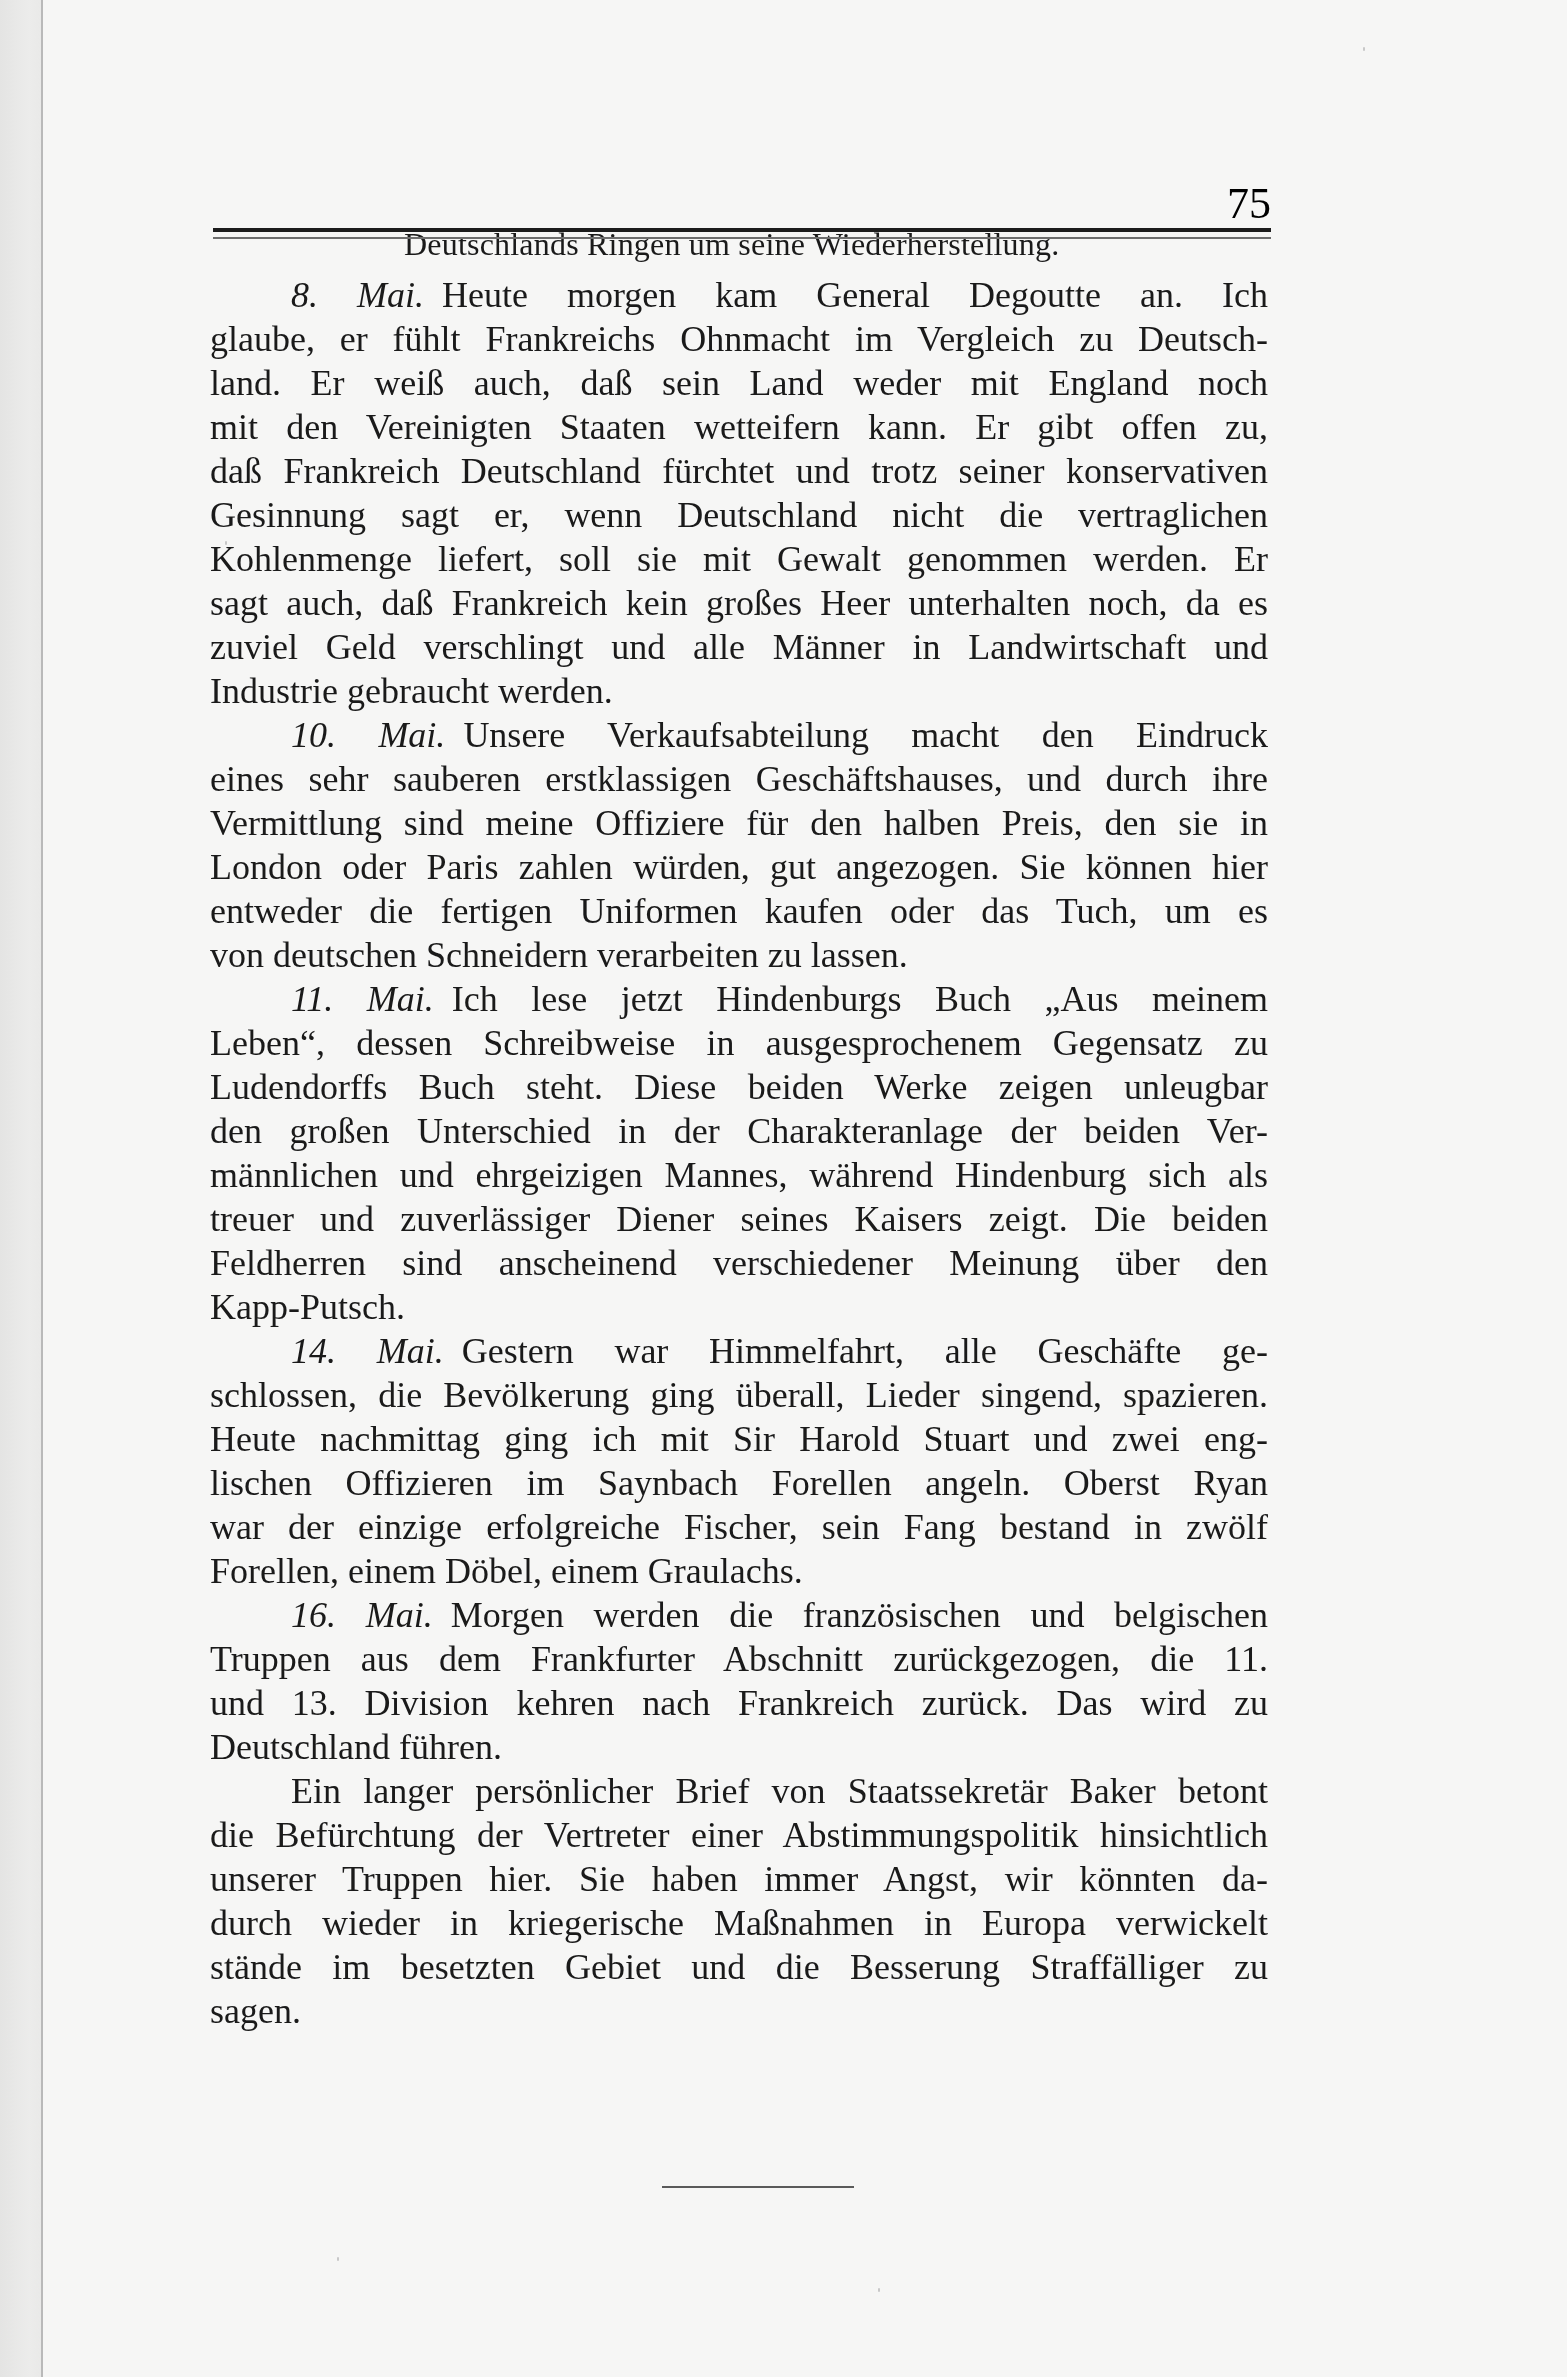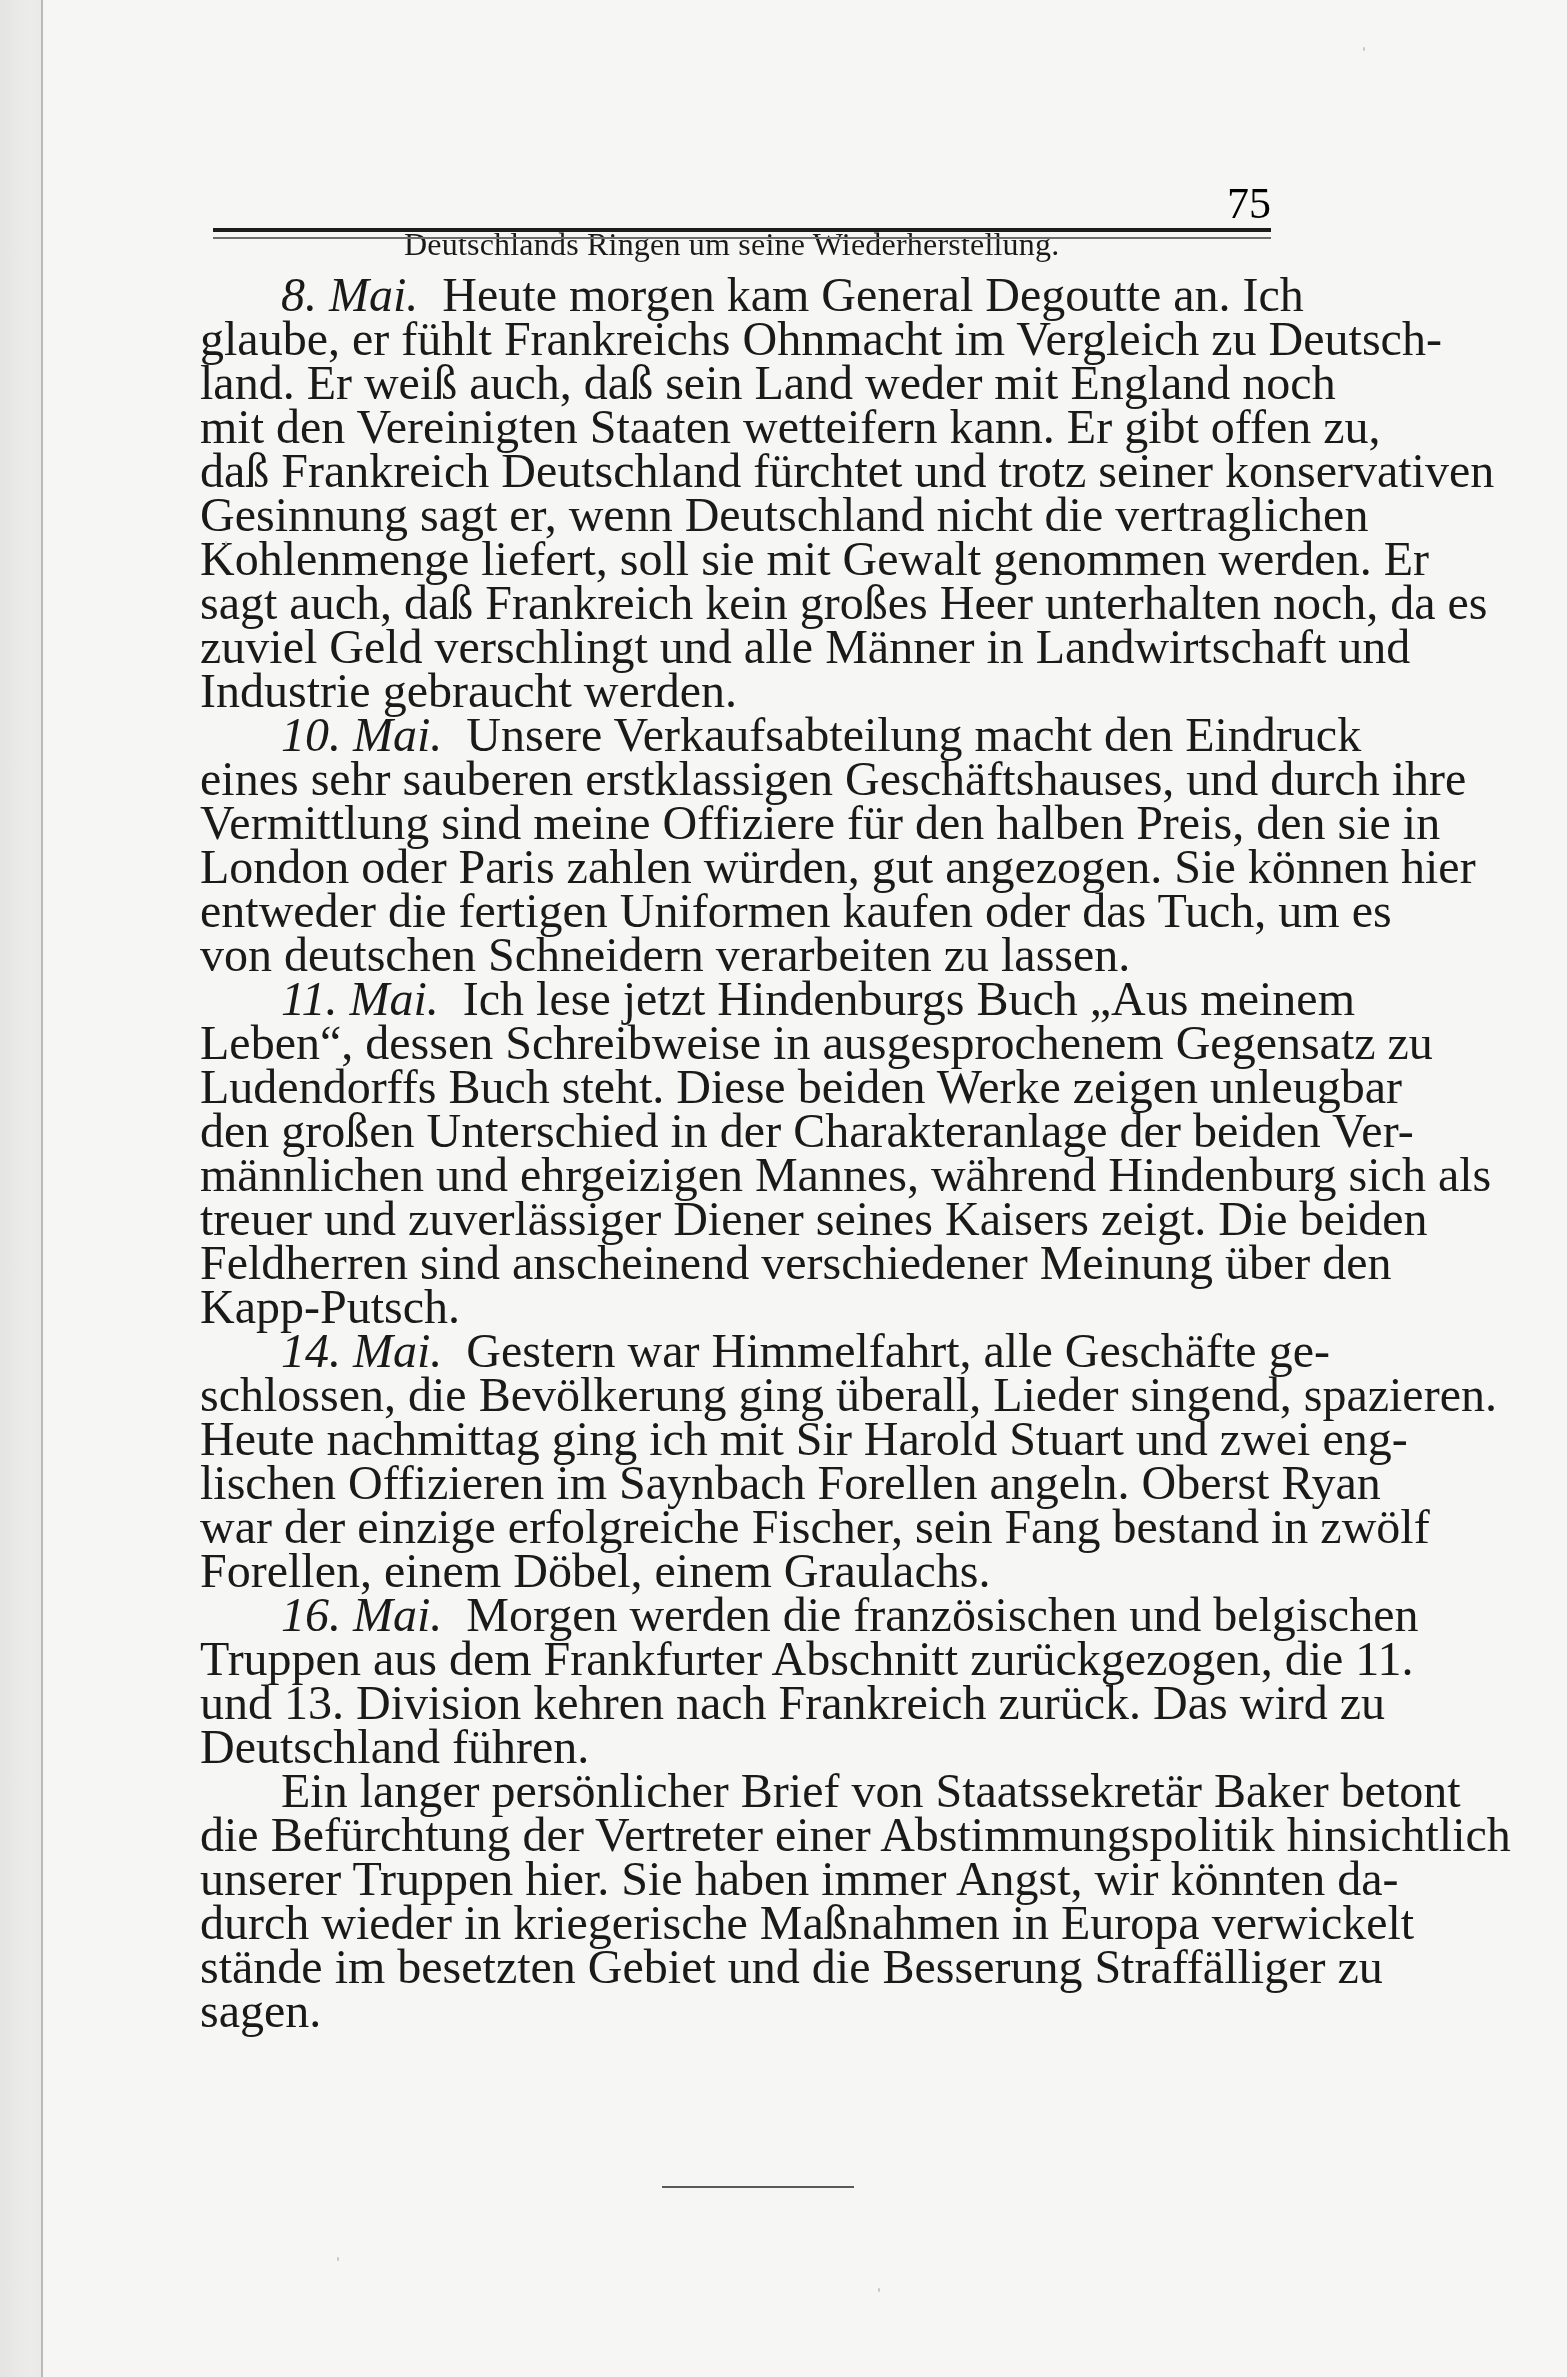--- a/index.html
+++ b/index.html
@@ -64,24 +64,24 @@
   .rule-thin {
     position: absolute;
     left: 213px;
     top: 237px;
     width: 1058px;
     height: 1.6px;
     background: #6d6d6d;
   }
   .body-text {
     position: absolute;
-    left: 200px;
+    left: 210px;
     top: 273px;
     width: 1058px;
-    font-size: 48px;
+    font-size: 36px;
     line-height: 44px;
   }
   .line {
     display: block;
     height: 44px;
     white-space: nowrap;
     text-align: justify;
     text-align-last: justify;
     overflow: visible;
   }

